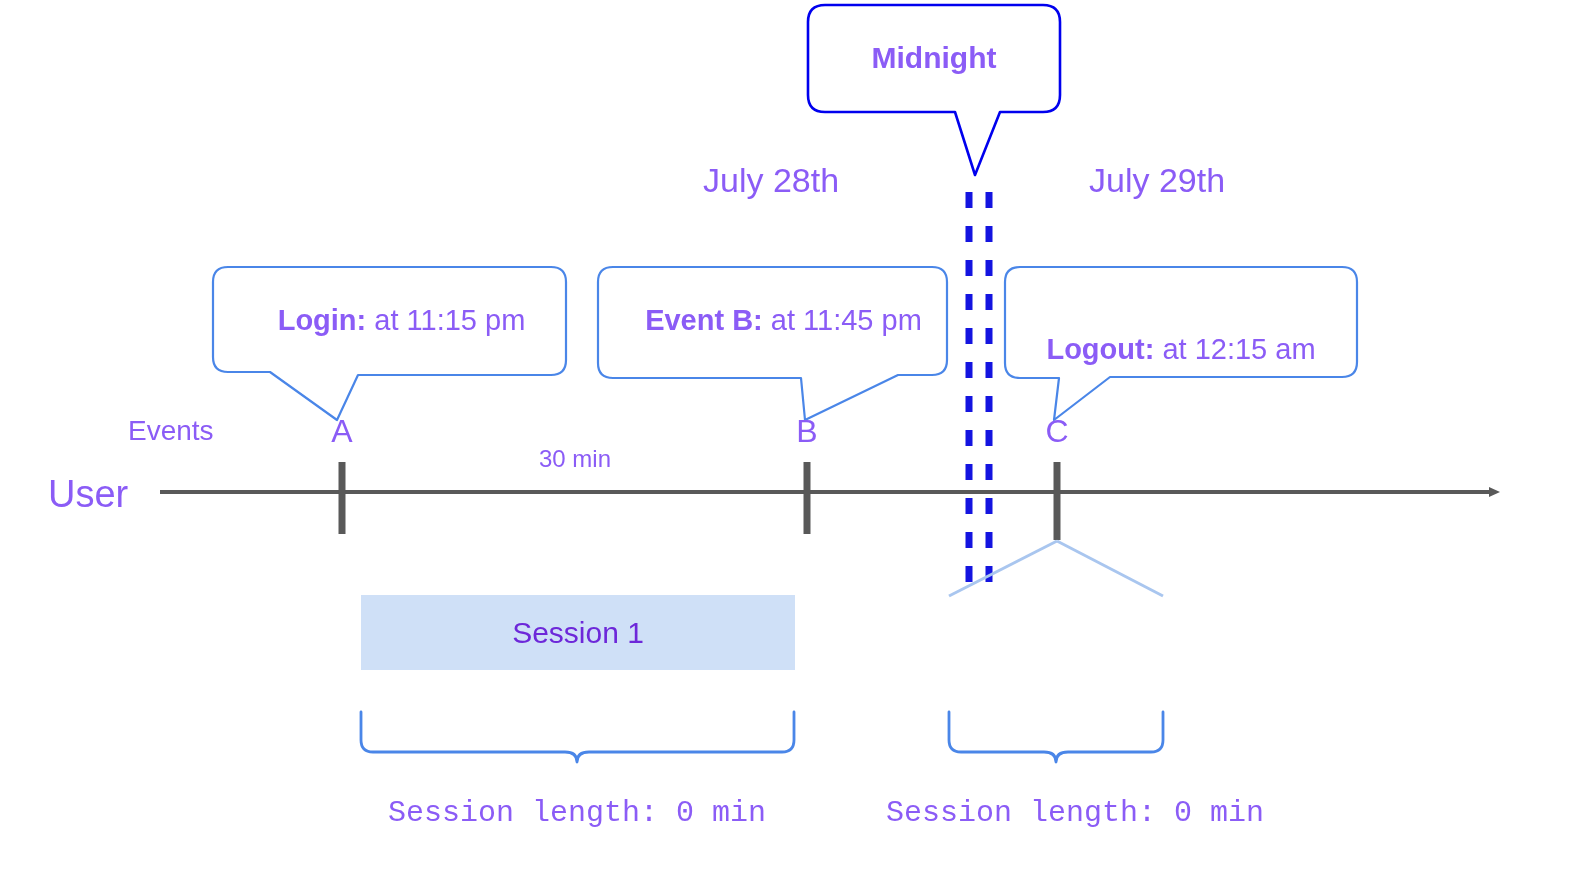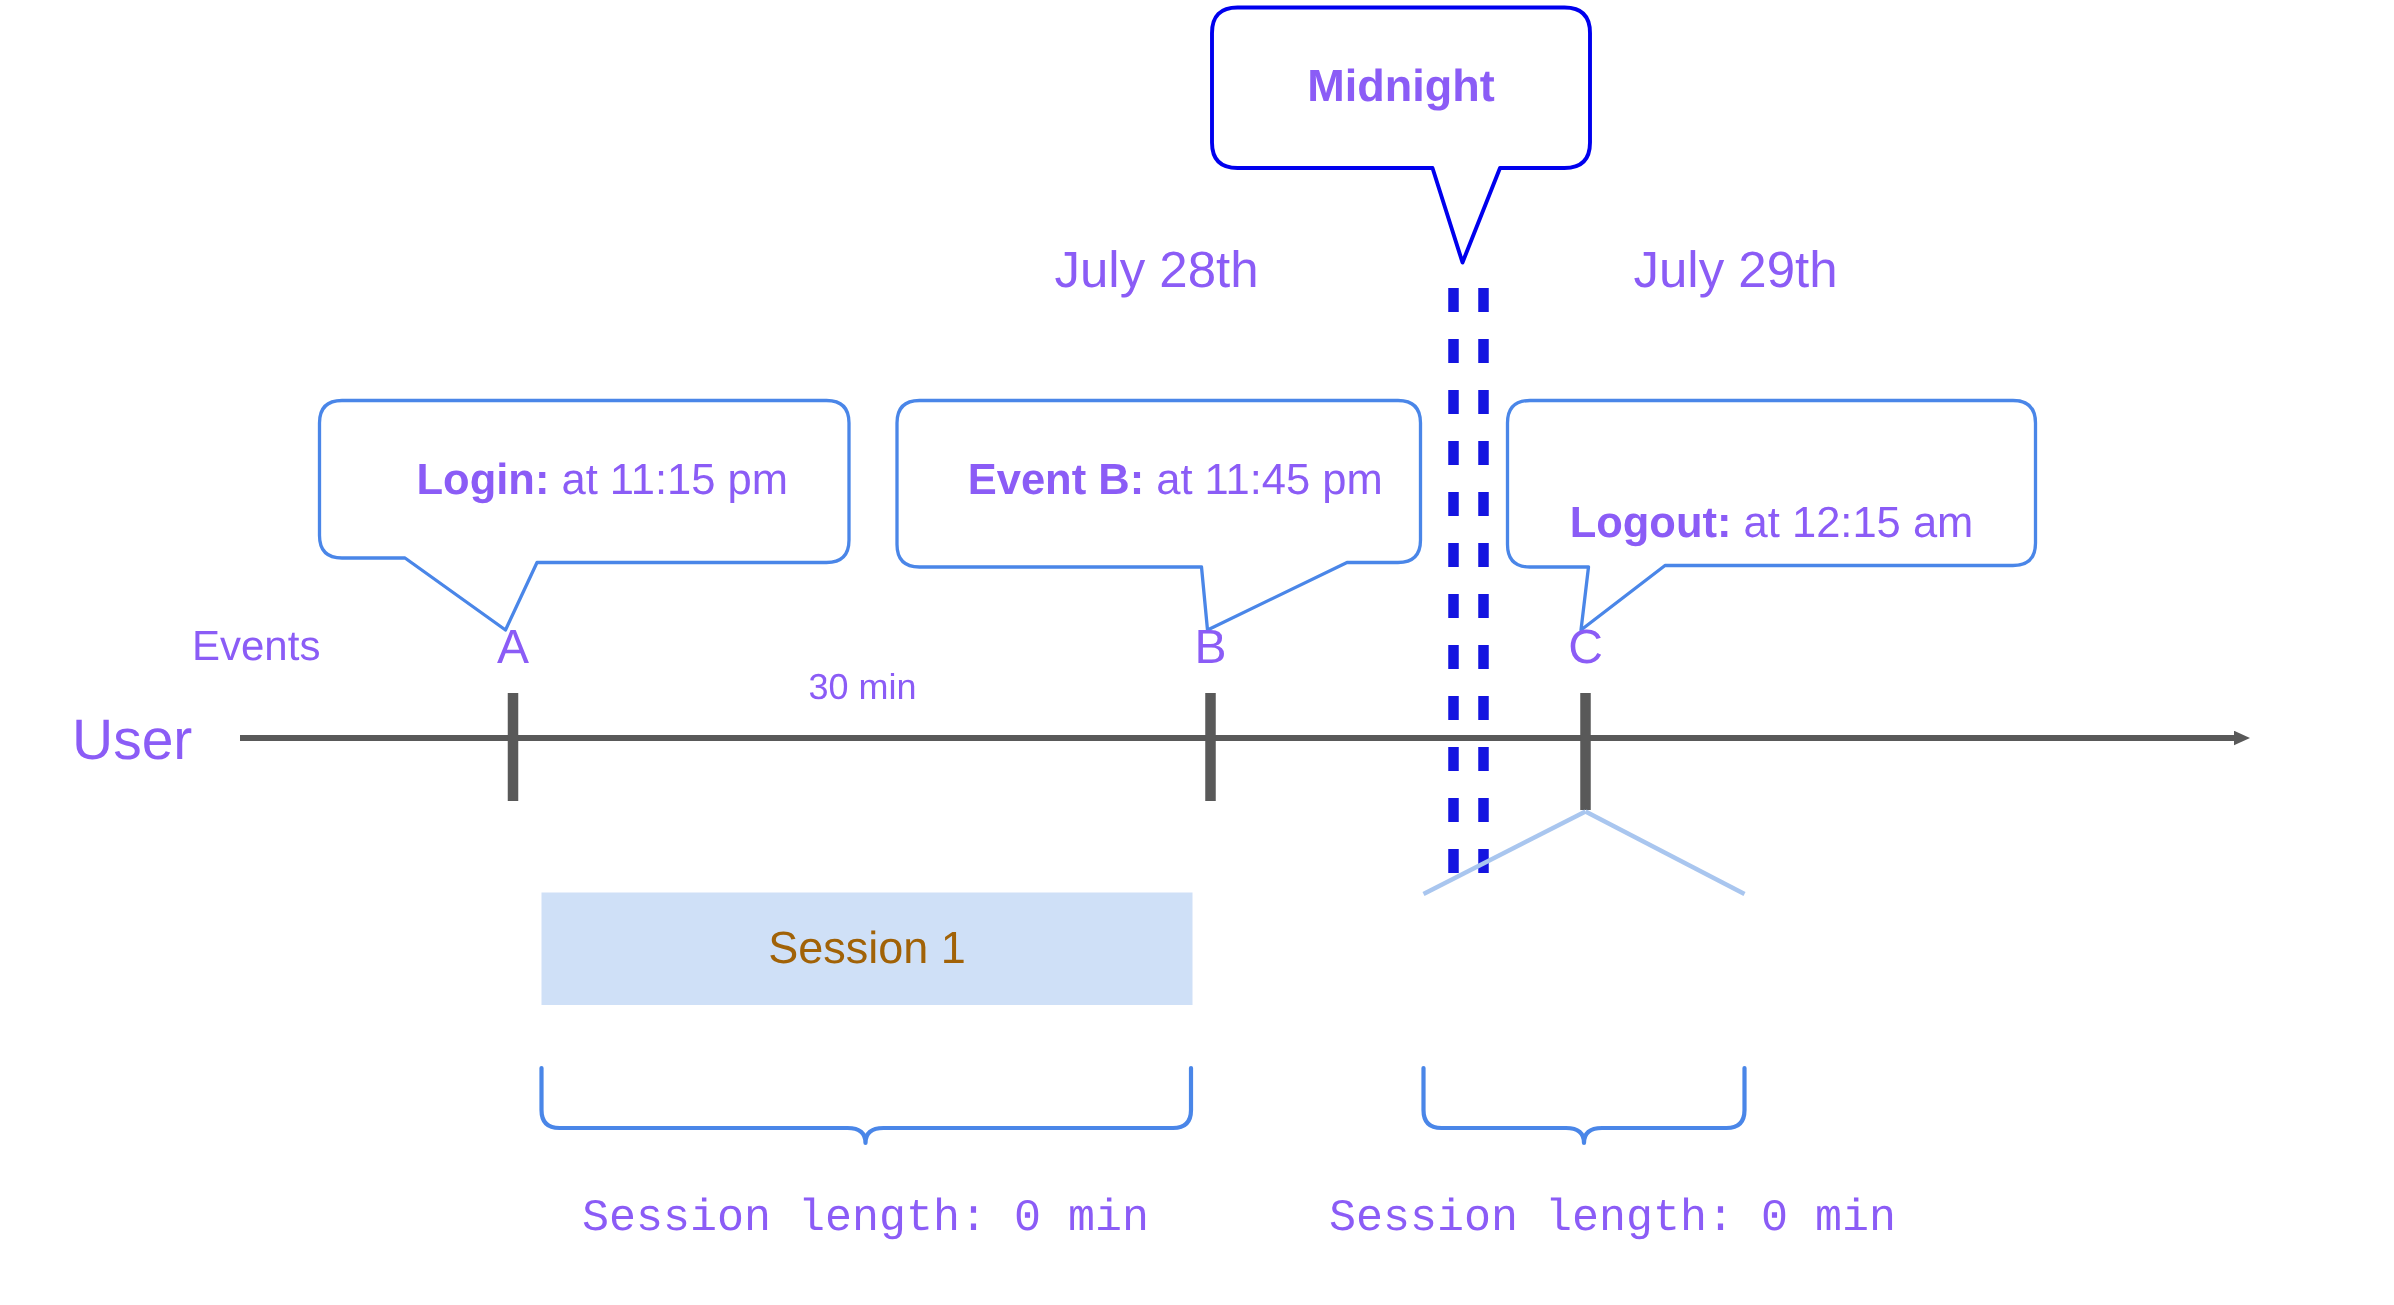--- a/index.html
+++ b/index.html
@@ -65,21 +65,21 @@
     text-align: center;
   }
   
   .session-block {
     position: absolute;
     background: #cfe0f7;
     display: flex;
     align-items: center;
     justify-content: center;
     font-size: 30px;
-    color: #a16207;
+    color: #6d28d9;
   }
   .session-length-label {
     font-size: 30px;
     text-align: center;
     font-family: Liberation Mono, monospace;
   }
 </style>
 </head>
 <body>
 

